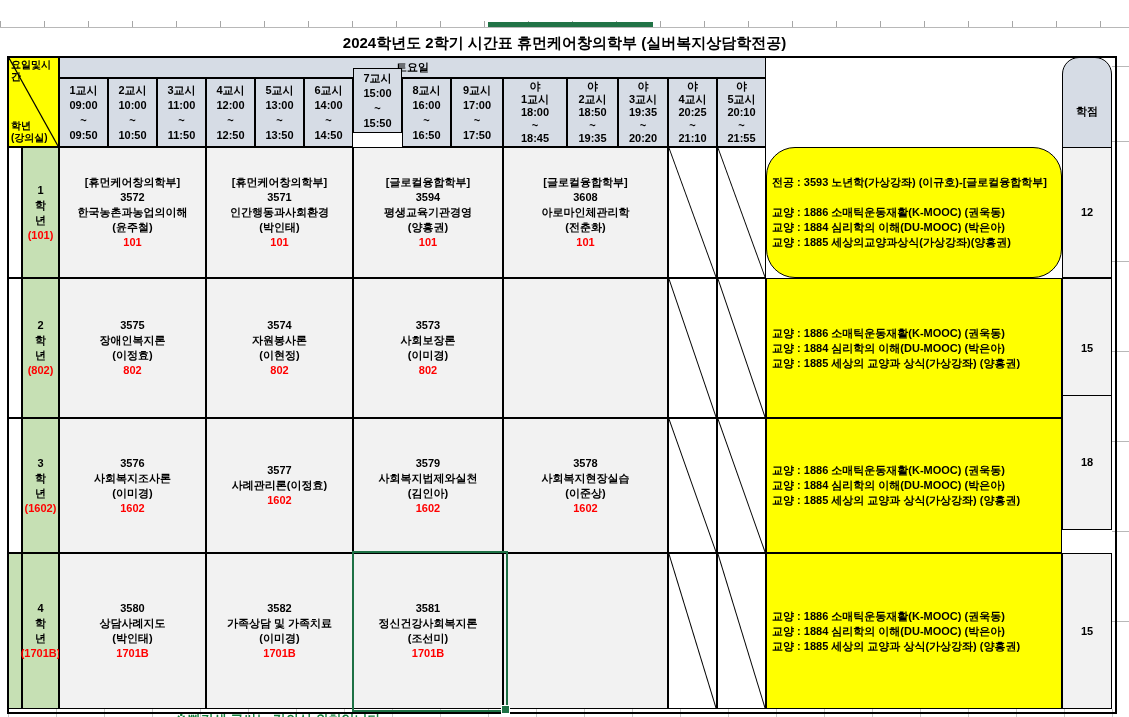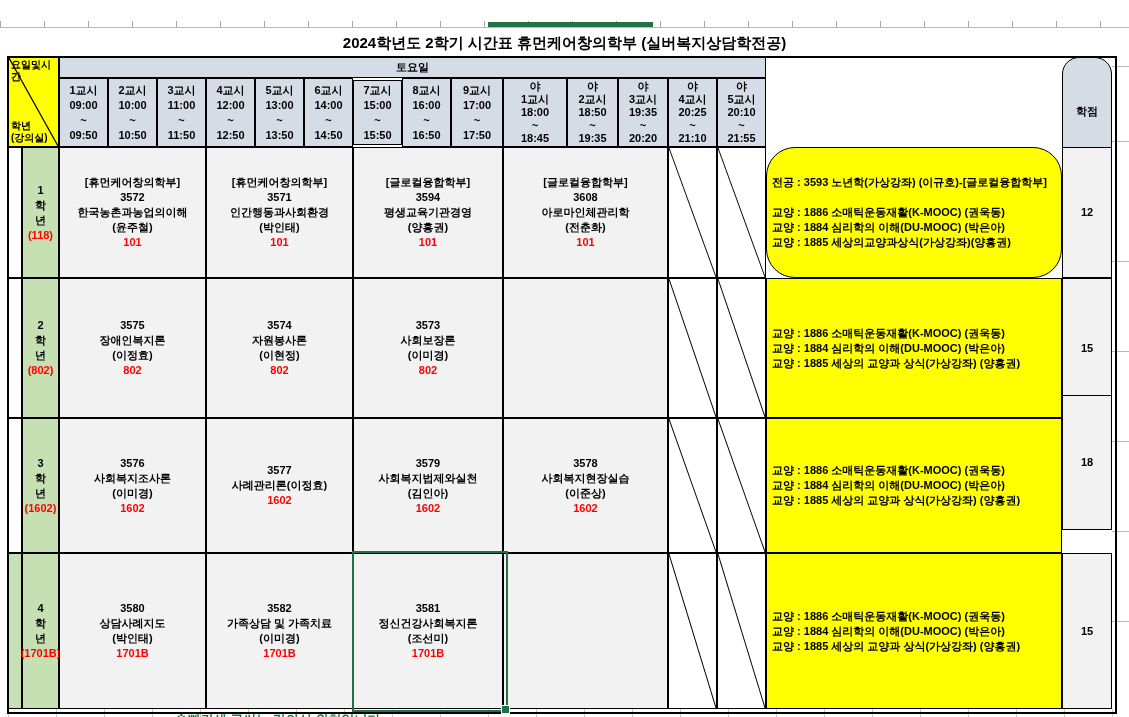--- a/index.html
+++ b/index.html
@@ -79,36 +79,36 @@
   </div>
 
   <div class="cell bg-hdr" style="left:59px;top:36px;width:707px;height:21px;">토요일</div>
 
   <div class="cell bg-hdr" style="left:59px;top:57px;width:49px;height:69px;">1교시<br>09:00<br>~<br>09:50</div>
   <div class="cell bg-hdr" style="left:108px;top:57px;width:49px;height:69px;">2교시<br>10:00<br>~<br>10:50</div>
   <div class="cell bg-hdr" style="left:157px;top:57px;width:49px;height:69px;">3교시<br>11:00<br>~<br>11:50</div>
   <div class="cell bg-hdr" style="left:206px;top:57px;width:49px;height:69px;">4교시<br>12:00<br>~<br>12:50</div>
   <div class="cell bg-hdr" style="left:255px;top:57px;width:49px;height:69px;">5교시<br>13:00<br>~<br>13:50</div>
   <div class="cell bg-hdr" style="left:304px;top:57px;width:49px;height:69px;">6교시<br>14:00<br>~<br>14:50</div>
-  <div class="cell bg-hdr" style="left:353px;top:59px;width:49px;height:65px;">7교시<br>15:00<br>~<br>15:50</div>
+  <div class="cell bg-hdr" style="left:353px;top:47px;width:49px;height:65px;">7교시<br>15:00<br>~<br>15:50</div>
   <div class="cell bg-hdr" style="left:402px;top:57px;width:49px;height:69px;">8교시<br>16:00<br>~<br>16:50</div>
   <div class="cell bg-hdr" style="left:451px;top:57px;width:52px;height:69px;">9교시<br>17:00<br>~<br>17:50</div>
 
   <div class="cell bg-hdr night" style="left:503px;top:57px;width:64px;height:69px;">야<br>1교시<br>18:00<br>~<br>18:45</div>
   <div class="cell bg-hdr night" style="left:567px;top:57px;width:51px;height:69px;">야<br>2교시<br>18:50<br>~<br>19:35</div>
   <div class="cell bg-hdr night" style="left:618px;top:57px;width:50px;height:69px;">야<br>3교시<br>19:35<br>~<br>20:20</div>
   <div class="cell bg-hdr night" style="left:668px;top:57px;width:49px;height:69px;">야<br>4교시<br>20:25<br>~<br>21:10</div>
   <div class="cell bg-hdr night" style="left:717px;top:57px;width:49px;height:69px;">야<br>5교시<br>20:10<br>~<br>21:55</div>
 
   <div class="cell bg-hdr" style="left:1062px;top:36px;width:50px;height:108px;border-radius:17px;">학점</div>
 
   <div class="cell bg-white" style="left:8px;top:126px;width:14px;height:131px;"></div>
   <div class="cell bg-grn" style="left:22px;top:126px;width:37px;height:131px;">
     <div>1<br>학<br>년</div>
-    <div class="red">(118)</div>
+    <div class="red">(101)</div>
   </div>
   <div class="cell bg-body" style="left:59px;top:126px;width:147px;height:131px;">
     <div>[휴먼케어창의학부]<br>3572<br>한국농촌과농업의이해<br>(윤주철)</div>
     <div class="red">101</div>
   </div>
   <div class="cell bg-body" style="left:206px;top:126px;width:147px;height:131px;">
     <div>[휴먼케어창의학부]<br>3571<br>인간행동과사회환경<br>(박인태)</div>
     <div class="red">101</div>
   </div>
   <div class="cell bg-body" style="left:353px;top:126px;width:150px;height:131px;">

